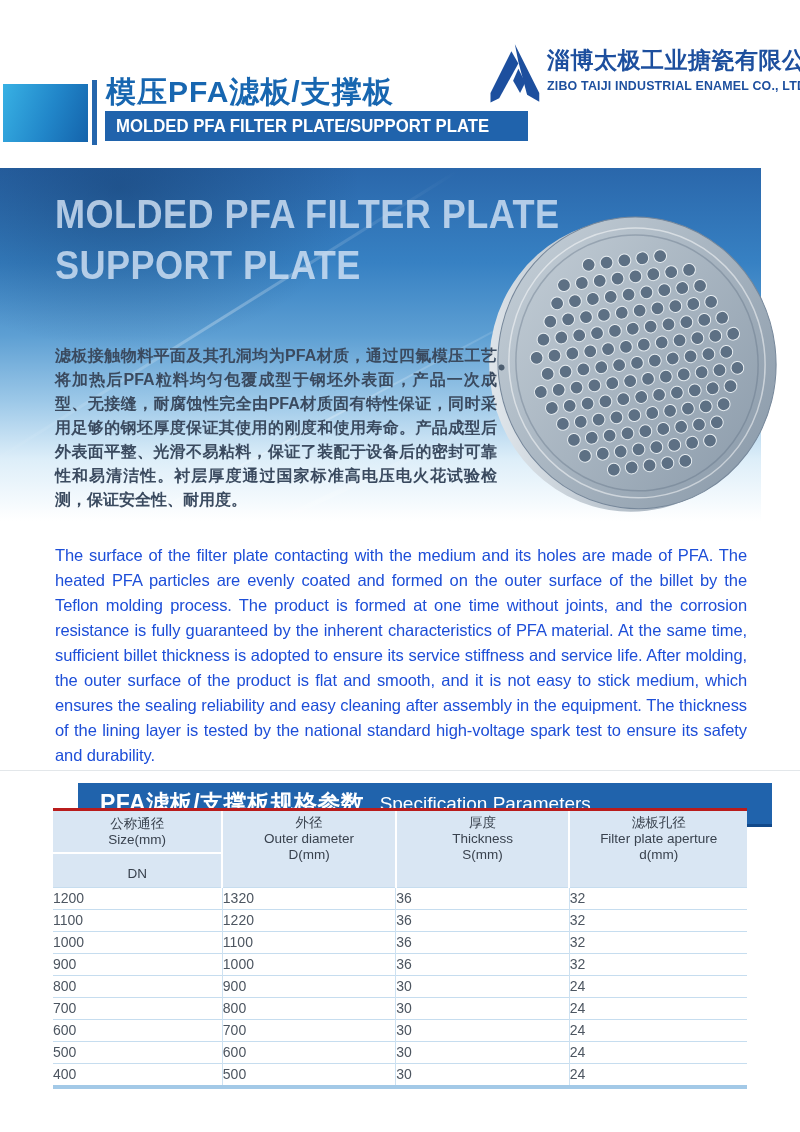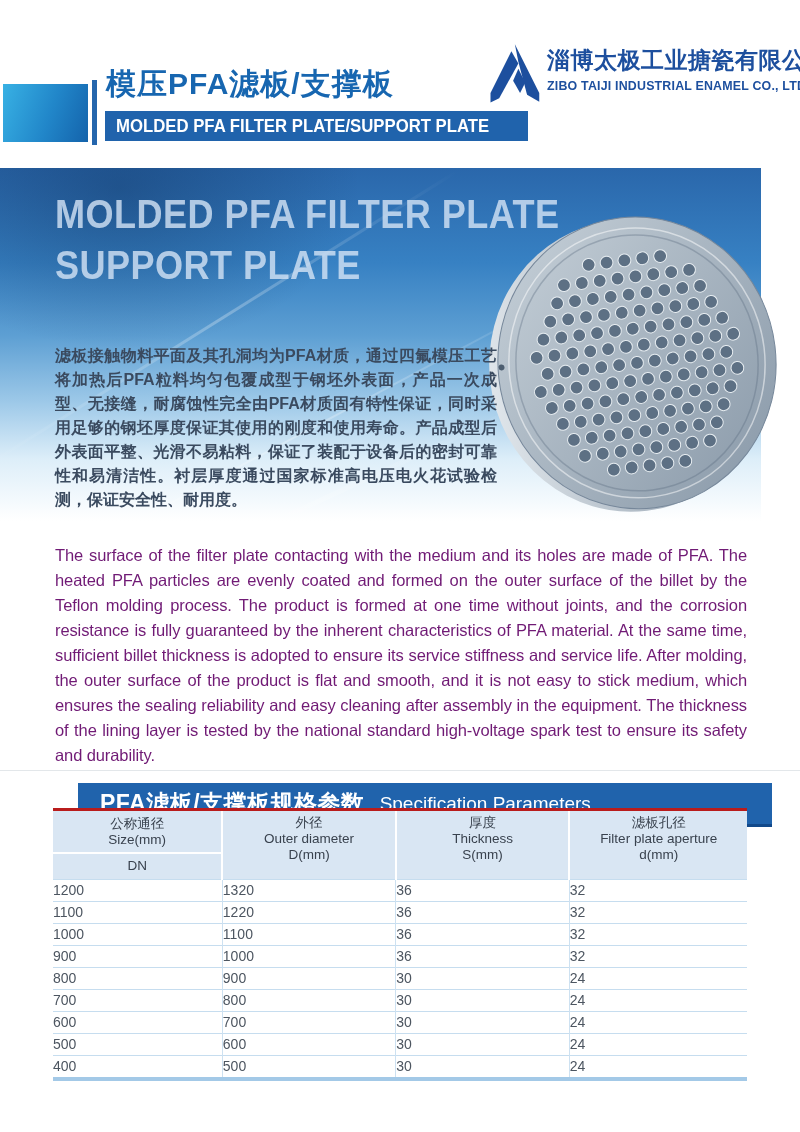--- a/index.html
+++ b/index.html
@@ -4,21 +4,21 @@
 <style>
   * { margin:0; padding:0; box-sizing:border-box; }
   html,body { background:#ffffff; }
   body { font-family:"Liberation Sans","DejaVu Sans",sans-serif; }
   .page { position:relative; width:800px; height:1132px; background:#fff; overflow:hidden; margin:0 auto; }
 
   
   .grad-square { position:absolute; left:3px; top:84px; width:85px; height:58px;
     background:linear-gradient(110deg,#38b1e4 0%,#2186c9 55%,#1463ab 100%); }
   .v-bar { position:absolute; left:92px; top:80px; width:5px; height:65px; background:#2566ad; }
-  .title-zh { position:absolute; left:106px; top:64px; font-size:30px; font-weight:900;
+  .title-zh { position:absolute; left:106px; top:72px; font-size:30px; font-weight:900;
     color:#1766b0; letter-spacing:1px; white-space:nowrap; }
   .subtitle-bar { position:absolute; left:105px; top:111px; height:30px; background:#2063ac;
     color:#fff; font-weight:bold; font-size:18px; line-height:30px; padding:0 11px; white-space:nowrap; }
   .subtitle-bar span { display:inline-block; transform:scaleX(.93); transform-origin:left center; }
 
   .brand { position:absolute; left:487px; top:39px; display:flex; align-items:flex-start; }
   .brand svg { width:54px; height:68px; flex:0 0 auto; }
   .brand-text { margin-left:6px; padding-top:6px; }
   .brand-zh { font-size:23px; font-weight:900; color:#1d4f9e; letter-spacing:.5px; white-space:nowrap; }
   .brand-en { font-size:12.4px; font-weight:bold; color:#1d4f9e; margin-top:3px; letter-spacing:.2px; white-space:nowrap; }
@@ -36,40 +36,40 @@
     font-size:41px; line-height:51px; font-weight:900; letter-spacing:.5px;
     transform:scaleX(.88); transform-origin:left top; white-space:nowrap; }
 
   .desc-zh { position:absolute; left:55px; top:344px; width:442px; font-size:16px; font-weight:bold;
     color:#3a4a5f; line-height:24px; text-align:justify; z-index:3; }
 
   .plate { position:absolute; left:486px; top:210px; width:300px; height:306px; z-index:2; }
   .hole { fill:#5d7084; stroke:#e7edf1; stroke-width:1; }
 
   
-  .desc-en { position:absolute; left:55px; top:543px; width:692px; font-size:16.5px; color:#701a75;
+  .desc-en { position:absolute; left:55px; top:543px; width:692px; font-size:16.5px; color:#1d4ed8;
     line-height:25px; text-align:justify; letter-spacing:-.1px; }
 
   .thin-rule { position:absolute; left:0; top:770px; width:800px; height:1px; background:#e3e7ea; }
 
   
   .section-bar { position:absolute; left:53px; top:783px; width:694px; height:44px; background:#2063ac;
     border-bottom:3px solid #12498a; display:flex; align-items:center; padding-left:22px;margin-left:25px; }
   .section-zh { color:#fff; font-size:23px; font-weight:900; letter-spacing:.5px; white-space:nowrap; }
   .section-en { color:#fff; font-size:19px; font-weight:400; margin-left:15px; white-space:nowrap;text-align:center; }
 
   table.spec { position:absolute; left:53px; top:808px; width:694px; border-collapse:collapse;
     border-top:3px solid #b91c1c; border-bottom:4px solid #a3c9e7; }
   table.spec col.c1 { width:24.4%; } table.spec col.c2 { width:25.0%; }
   table.spec col.c3 { width:25.0%; } table.spec col.c4 { width:25.6%; }
   table.spec thead th { background:#d9e6f3; color:#39424e; font-weight:500; font-size:13.5px;
     line-height:16px; padding:4px 0 5px; vertical-align:top; }
   table.spec thead th + th { border-left:2px solid #fff; }
   .th-top { padding:1px 0 4px; border-bottom:2px solid #fff; }
-  .th-dn { padding-top:4px; }
+  .th-dn { padding-top:12px; }
   table.spec tbody td { height:21px; text-align:left; font-size:14px; color:#4c5560;
     border-top:1px solid #c6ddef; background:#fff; padding:0; line-height:21px; }
   table.spec tbody td + td { border-left:1px solid #cde1f1; }
 </style>
 </head>
 <body>
 
 <div class="page">
 
   <div class="grad-square"></div>

